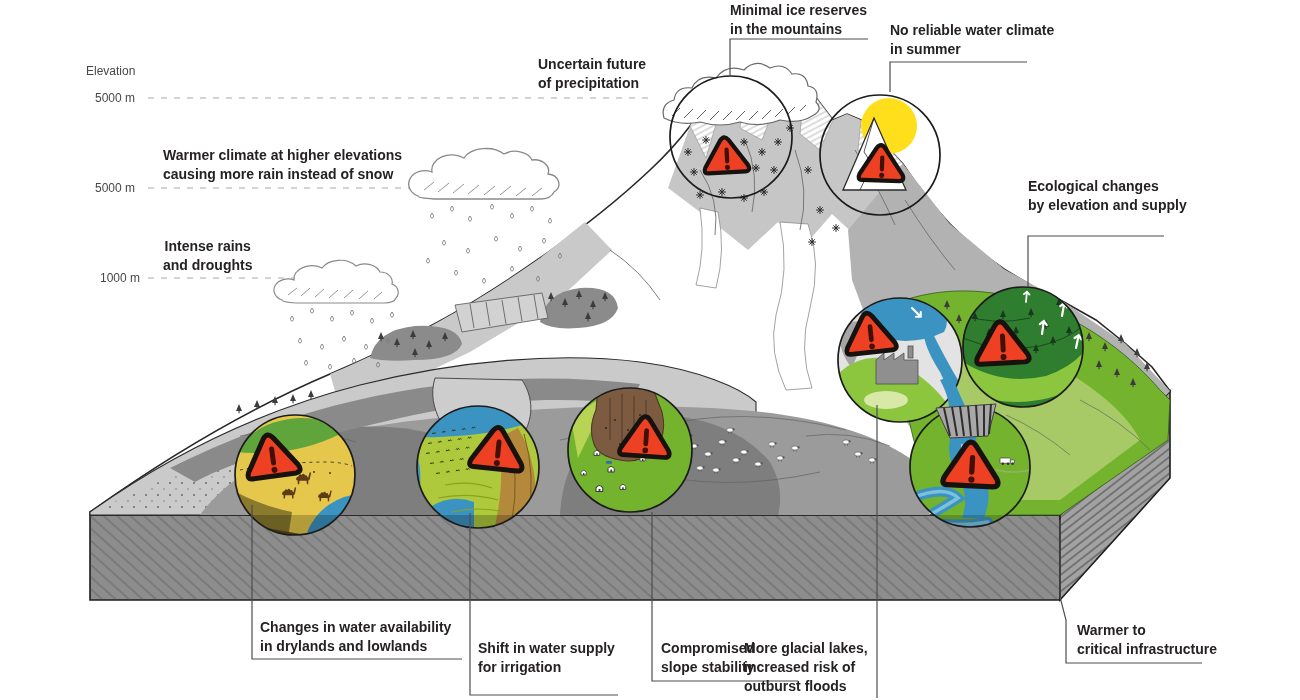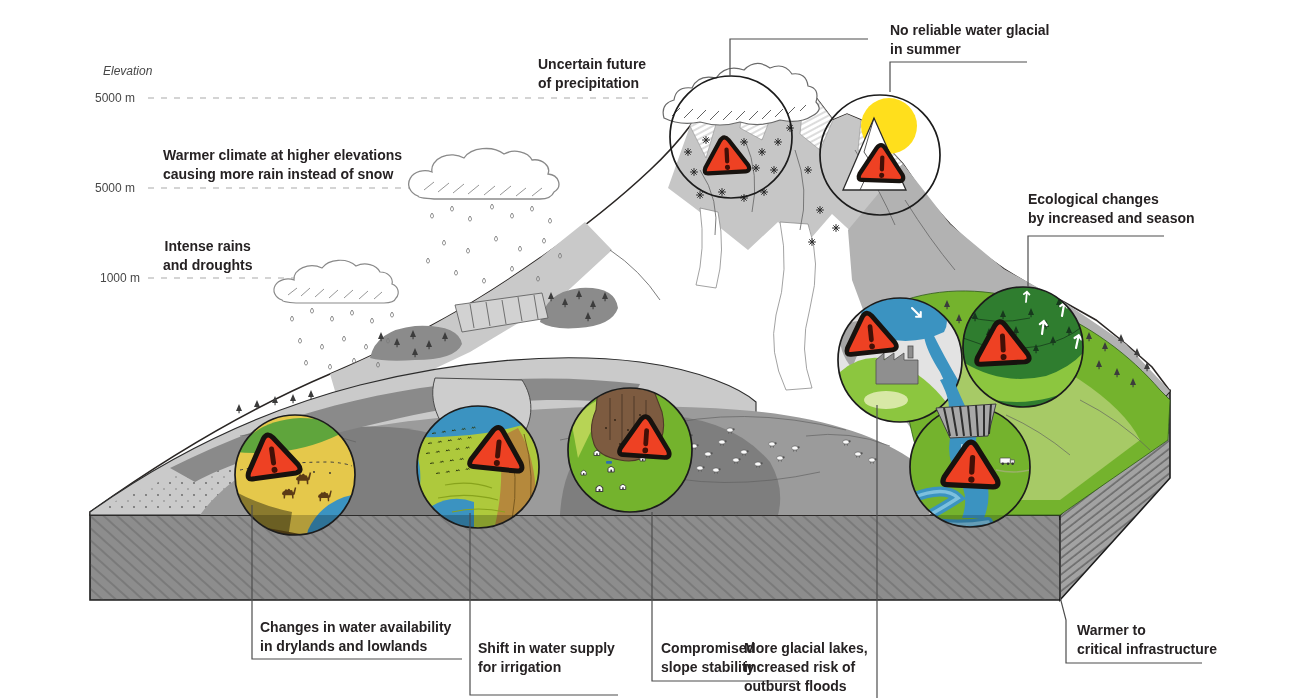--- a/index.html
+++ b/index.html
@@ -448,44 +448,48 @@
     <path class="conn" d="M1027,62 H890 V92"></path>
     <path class="conn" d="M1164,236 H1028 V287"></path>
     <path class="conn" d="M252,505 V659 H462"></path>
     <path class="conn" d="M470,513 V695 H618"></path>
     <path class="conn" d="M652,512 V681 H798"></path>
     <path class="conn" d="M877,405 V698"></path>
     <path class="conn" d="M1060,520 V597 L1066,620 V663 H1202"></path>
   </g>
 </svg>
 
-<div class="tick" style="left:103px;top:64px;font-style:italic;">Elevation</div>
+<div class="tick" style="left:86px;top:64px;">Elevation</div>
 <div class="tick" style="left:95px;top:91px;">5000 m</div>
 <div class="tick" style="left:95px;top:181px;">5000 m</div>
 <div class="tick" style="left:100px;top:271px;">1000 m</div>
 
 <div class="lbl" style="left:163px;top:146px;">
   <div>Warmer climate at higher elevations</div>
   <div>causing more rain instead of snow</div>
 </div>
 <div class="lbl" style="left:163px;top:237px;text-align:center;">
   <div>Intense rains</div>
   <div>and droughts</div>
 </div>
 <div class="lbl" style="left:538px;top:55px;">
   <div>Uncertain future</div>
   <div>of precipitation</div>
 </div>
+<div class="lbl" style="left:730px;top:1px;">
+  <div>Minimal ice reserves</div>
+  <div>in the mountains</div>
+</div>
 <div class="lbl" style="left:890px;top:21px;">
-  <div>No reliable water glacial</div>
+  <div>No reliable water climate</div>
   <div>in summer</div>
 </div>
-<div class="lbl" style="left:1028px;top:190px;">
+<div class="lbl" style="left:1028px;top:177px;">
   <div>Ecological changes</div>
-  <div>by increased and season</div>
+  <div>by elevation and supply</div>
 </div>
 <div class="lbl" style="left:478px;top:639px;">
   <div>Shift in water supply</div>
   <div>for irrigation</div>
 </div>
 <div class="lbl" style="left:260px;top:618px;">
   <div>Changes in water availability</div>
   <div>in drylands and lowlands</div>
 </div>
 <div class="lbl" style="left:661px;top:639px;">

